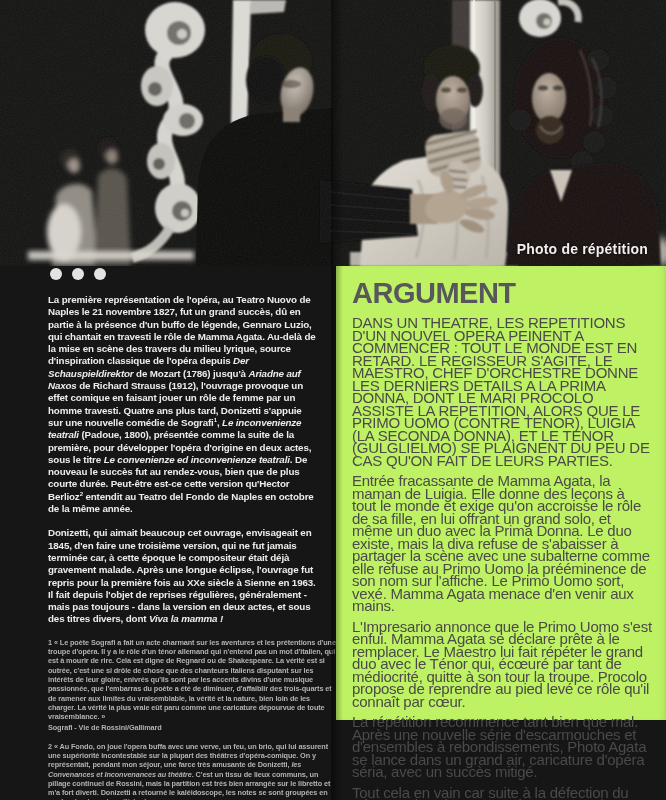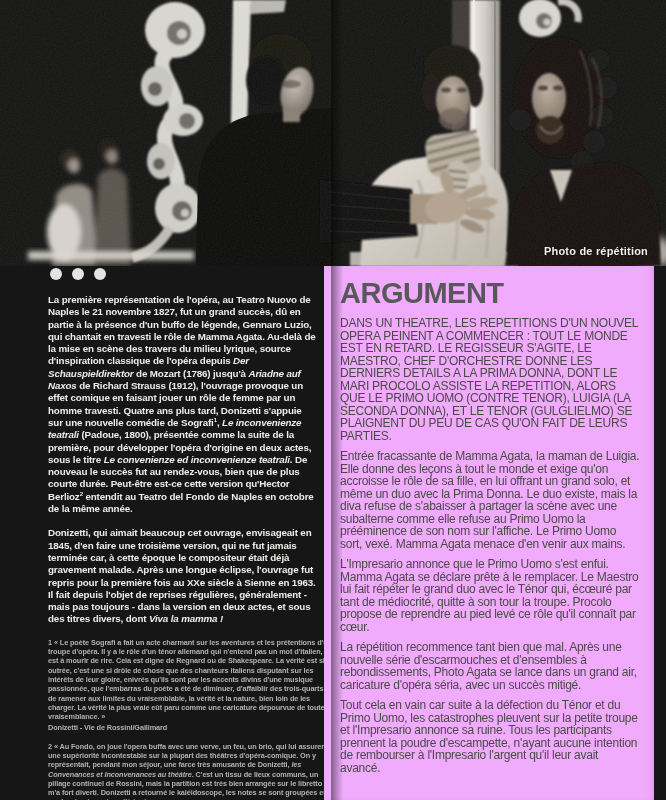--- a/index.html
+++ b/index.html
@@ -6,21 +6,21 @@
   #stage{
     position:relative;width:666px;height:800px;overflow:hidden;
     background:#161616;
     font-family:"Liberation Sans","DejaVu Sans",sans-serif;
   }
   
   .photo{position:absolute;left:0;top:0;width:666px;height:266px;}
   .photo svg{display:block;}
   .photo-caption{
     position:absolute;right:18px;bottom:9px;
-    color:#f2f0ec;font-size:11px;font-weight:700;letter-spacing:.2px;
+    color:#f2f0ec;font-size:14px;font-weight:700;letter-spacing:.2px;
     text-shadow:0 0 2px rgba(0,0,0,.8);
   }
   
   .left-page{position:absolute;left:0;top:266px;width:336px;height:534px;background:#161616;}
   .dots{position:absolute;left:50px;top:2px;display:flex;gap:10px;}
   .dot{width:12px;height:12px;border-radius:50%;background:#e3e3e1;}
   .left-text{
     position:absolute;left:48px;top:28px;width:268px;
     color:#ececea;font-size:9.8px;line-height:12.3px;font-weight:700;
     letter-spacing:-.15px;
@@ -31,33 +31,33 @@
     color:#b3b2b0;font-size:7.3px;line-height:9.3px;font-weight:700;
     letter-spacing:-.1px;
   }
   .footnotes p{margin:0;}
   .footnotes p.fn{margin-bottom:2px;}
   .footnotes p.attr{margin-bottom:9px;}
   .it{font-style:italic;}
   sup{font-size:.62em;line-height:0;vertical-align:super;}
   
   .right-page{
-    position:absolute;left:324px;top:266px;width:330px;height:534px;
-    background:#f0abfc;
+    position:absolute;left:336px;top:266px;width:330px;height:454px;
+    background:#bef264;
     box-shadow:inset -5px 0 10px -7px rgba(0,0,0,.25);
   }
   .right-inner{position:absolute;left:16px;top:12px;width:300px;}
   h1.argument{
     margin:0 0 9px 0;
     font-size:29px;line-height:30px;font-weight:900;letter-spacing:-.5px;
     color:#58575b;
   }
   .right-inner p{
     margin:0 0 8px 0;
-    color:#4b4a48;font-size:12px;line-height:12.5px;
+    color:#4b4a48;font-size:15px;line-height:12.5px;
     letter-spacing:-.25px;font-weight:400;
   }
   
   .fold{
     position:absolute;left:331px;top:0;width:12px;height:800px;
     background:linear-gradient(90deg,rgba(0,0,0,.45),rgba(0,0,0,0));
     pointer-events:none;
   }
 </style>
 </head>
@@ -227,21 +227,21 @@
     <div class="dots">
       <span class="dot"></span>
       <span class="dot"></span>
       <span class="dot"></span>
     </div>
     <div class="left-text">
       <p><span>La première représentation de l'opéra, au Teatro Nuovo de Naples le 21 novembre 1827, fut un grand succès, dû en partie à la présence d'un buffo de légende, Gennaro Luzio, qui chantait en travesti le rôle de Mamma Agata. Au-delà de la mise en scène des travers du milieu lyrique, source d'inspiration classique de l'opéra depuis </span><span class="it">Der Schauspieldirektor</span><span> de Mozart (1786) jusqu'à </span><span class="it">Ariadne auf Naxos</span><span> de Richard Strauss (1912), l'ouvrage provoque un effet comique en faisant jouer un rôle de femme par un homme travesti. Quatre ans plus tard, Donizetti s'appuie sur une nouvelle comédie de Sografi</span><sup>1</sup><span>, </span><span class="it">Le inconvenienze teatrali</span><span> (Padoue, 1800), présentée comme la suite de la première, pour développer l'opéra d'origine en deux actes, sous le titre </span><span class="it">Le convenienze ed inconvenienze teatrali</span><span>. De nouveau le succès fut au rendez-vous, bien que de plus courte durée. Peut-être est-ce cette version qu'Hector Berlioz</span><sup>2</sup><span> entendit au Teatro del Fondo de Naples en octobre de la même année.</span></p>
       <p><span>Donizetti, qui aimait beaucoup cet ouvrage, envisageait en 1845, d'en faire une troisième version, qui ne fut jamais terminée car, à cette époque le compositeur était déjà gravement malade. Après une longue éclipse, l'ouvrage fut repris pour la première fois au XXe siècle à Sienne en 1963. Il fait depuis l'objet de reprises régulières, généralement - mais pas toujours - dans la version en deux actes, et sous des titres divers, dont </span><span class="it">Viva la mamma !</span></p>
       <div class="footnotes">
         <p class="fn"><span>1 « Le poète Sografi a fait un acte charmant sur les aventures et les prétentions d'une troupe d'opéra. Il y a le rôle d'un ténor allemand qui n'entend pas un mot d'italien, qui est à mourir de rire. Cela est digne de Regnard ou de Shakespeare. La vérité est si outrée, c'est une si drôle de chose que des chanteurs italiens disputant sur les intérêts de leur gloire, enivrés qu'ils sont par les accents divins d'une musique passionnée, que l'embarras du poète a été de diminuer, d'affaiblir des trois-quarts et de ramener aux limites du vraisemblable, la vérité et la nature, bien loin de les charger. La vérité la plus vraie eût paru comme une caricature dépourvue de toute vraisemblance. »</span></p>
-        <p class="attr">Donizetti - Vie de Rossini/Gallimard</p>
+        <p class="attr">Sografi - Vie de Rossini/Gallimard</p>
         <p class="fn"><span>2 « Au Fondo, on joue l'opera buffa avec une verve, un feu, un brio, qui lui assurent une supériorité incontestable sur la plupart des théâtres d'opéra-comique. On y représentait, pendant mon séjour, une farce très amusante de Donizetti, </span><span class="it">les Convenances et Inconvenances au théâtre</span><span>. C'est un tissu de lieux communs, un pillage continuel de Rossini, mais la partition est très bien arrangée sur le libretto et m'a fort diverti. Donizetti a retourné le kaléidoscope, les notes se sont groupées en un dessin piquant ; voilà tout »</span></p>
 
       </div>
     </div>
   </div>
 
   <div class="right-page">
     <div class="right-inner">
       <h1 class="argument">ARGUMENT</h1>
       <p>DANS UN THEATRE, LES REPETITIONS D'UN NOUVEL OPERA PEINENT A COMMENCER : TOUT LE MONDE EST EN RETARD. LE REGISSEUR S'AGITE, LE MAESTRO, CHEF D'ORCHESTRE DONNE LES DERNIERS DETAILS A LA PRIMA DONNA, DONT LE MARI PROCOLO ASSISTE LA REPETITION, ALORS QUE LE PRIMO UOMO (CONTRE TENOR), LUIGIA (LA SECONDA DONNA), ET LE TENOR (GULGLIELMO) SE PLAIGNENT DU PEU DE CAS QU'ON FAIT DE LEURS PARTIES.</p>

